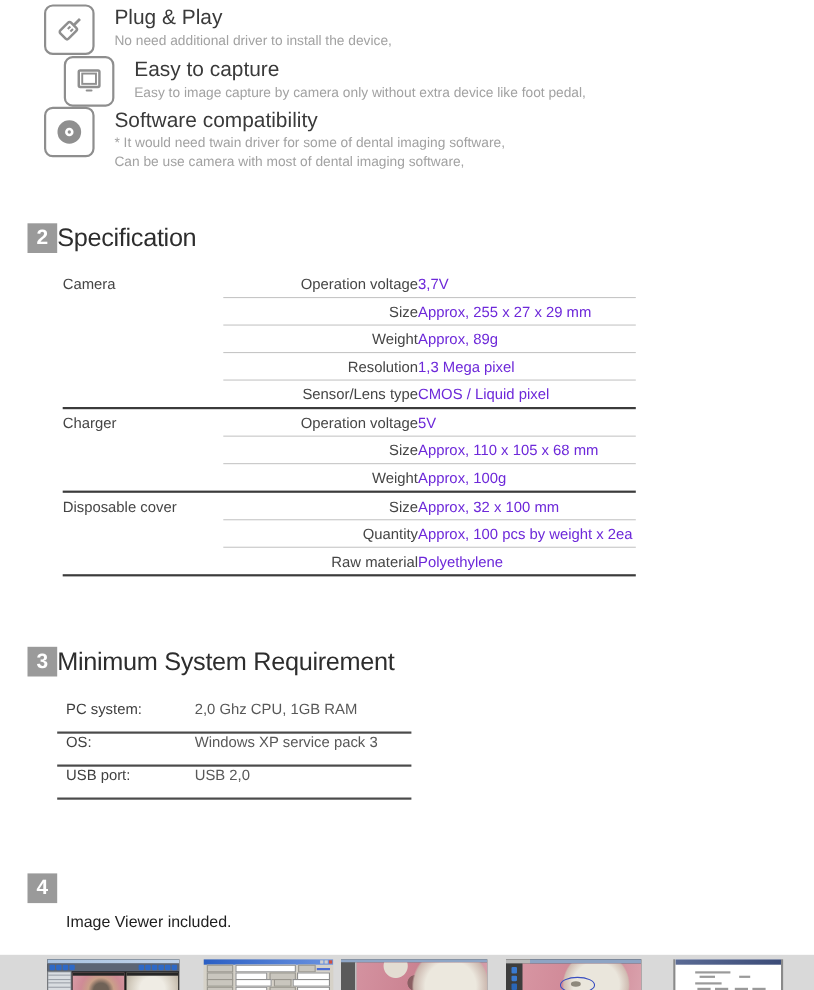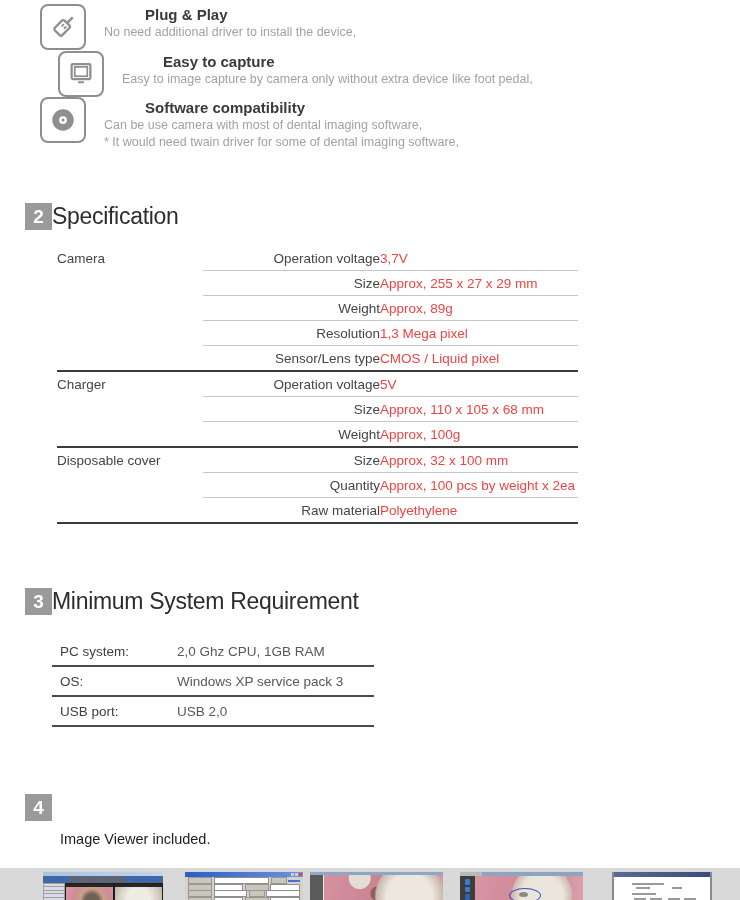--- a/index.html
+++ b/index.html
@@ -10,45 +10,45 @@
     -webkit-font-smoothing:antialiased;
   }
   
   .feature{position:absolute;left:40px;display:flex;}
   .icon-box{
     width:42px;height:42px;flex:0 0 42px;
     border:2.5px solid #8e8e8e;border-radius:8px;
     display:flex;align-items:center;justify-content:center;background:#fff;
   }
   .feature-text{margin-left:18px;padding-top:2px;}
-  .feature-title{font-size:15px;font-weight:bold;color:#3a3a3a;letter-spacing:0;margin-left:41px;}
+  .feature-title{font-size:19px;font-weight:normal;color:#3a3a3a;letter-spacing:0;}
   .feature-line{font-size:12.5px;color:#a2a2a2;line-height:14.5px;margin-top:2px;}
   
   .section-header{position:absolute;left:25px;display:flex;align-items:center;}
   .badge{
     width:27px;height:27px;background:#9a9a9a;color:#ffffff;
     display:flex;align-items:center;justify-content:center;
     font-size:19px;font-weight:bold;flex:0 0 27px;
   }
   .section-title{font-size:23px;color:#2d2d2d;letter-spacing:-0.3px;white-space:nowrap;}
   .section-subtitle{position:absolute;left:60px;top:831px;font-size:14.5px;color:#1e1e1e;}
   
   .spec-table{position:absolute;left:57px;top:246px;width:521px;font-size:13.5px;}
   .spec-header-row{height:23px;position:relative;border-bottom:2px solid #3b3b3b;}
   .spec-header-label{position:absolute;left:0;top:3px;color:#454545;}
   .spec-header-value{position:absolute;left:323px;top:3px;color:#2e2e2e;white-space:nowrap;}
   .spec-group{position:relative;border-bottom:2px solid #3b3b3b;text-align:right;}
   .spec-group-name{position:absolute;left:0;top:5px;color:#454545;}
   .spec-row{height:24px;margin-left:146px;display:flex;align-items:center;}
   .spec-row.sep{border-top:1px solid #c6c6c6;}
   .spec-param{width:177px;flex:0 0 177px;color:#454545;}
-  .spec-value{color:#ef4444;white-space:nowrap;}
+  .spec-value{color:#6d28d9;white-space:nowrap;}
   
   .sys-table{position:absolute;left:52px;top:637px;width:322px;font-size:13.5px;}
-  .sys-row{height:28px;display:flex;align-items:center;border-bottom:2px solid #4a4a4a;}
+  .sys-row{height:28px;display:flex;align-items:flex-start;border-bottom:2px solid #4a4a4a;}
   .sys-label{width:117px;flex:0 0 117px;padding-left:8px;color:#3f3f3f;}
   .sys-value{color:#585858;white-space:nowrap;}
   
   .thumb-band{position:absolute;left:0;top:868px;width:740px;height:32px;background:#d9d9d9;overflow:hidden;}
   .thumb{position:absolute;top:4px;height:34px;overflow:hidden;}
   
   .t1{left:43px;width:120px;background:#1d1d1d;}
   .t1-titlebar{height:3.5px;background:linear-gradient(90deg,#a9c3e2,#c2d4ea);}
   .t1-toolbar{height:7px;background:#5c6575;display:flex;align-items:center;justify-content:space-between;padding:0 2px;}
   .tb-grp{display:flex;gap:1px;}
@@ -138,22 +138,22 @@
 <div class="feature" style="top:97px;">
   <div class="icon-box">
     <svg width="30" height="30" viewBox="0 0 24 24">
       <circle cx="12" cy="12" r="8.6" fill="#8f8f8f"></circle>
       <circle cx="12" cy="12" r="3.1" fill="#ffffff"></circle>
       <circle cx="12" cy="12" r="1.2" fill="#8f8f8f"></circle>
     </svg>
   </div>
   <div class="feature-text">
     <div class="feature-title">Software compatibility</div>
+    <div class="feature-line">* It would need twain driver for some of dental imaging software,</div>
     <div class="feature-line">Can be use camera with most of dental imaging software,</div>
-    <div class="feature-line">* It would need twain driver for some of dental imaging software,</div>
   </div>
 </div>
 
 <div class="section-header" style="top:203px;">
   <div class="badge">2</div>
   <div class="section-title">Specification</div>
 </div>
 
 <div class="spec-table">
   <div id="spec-groups">

